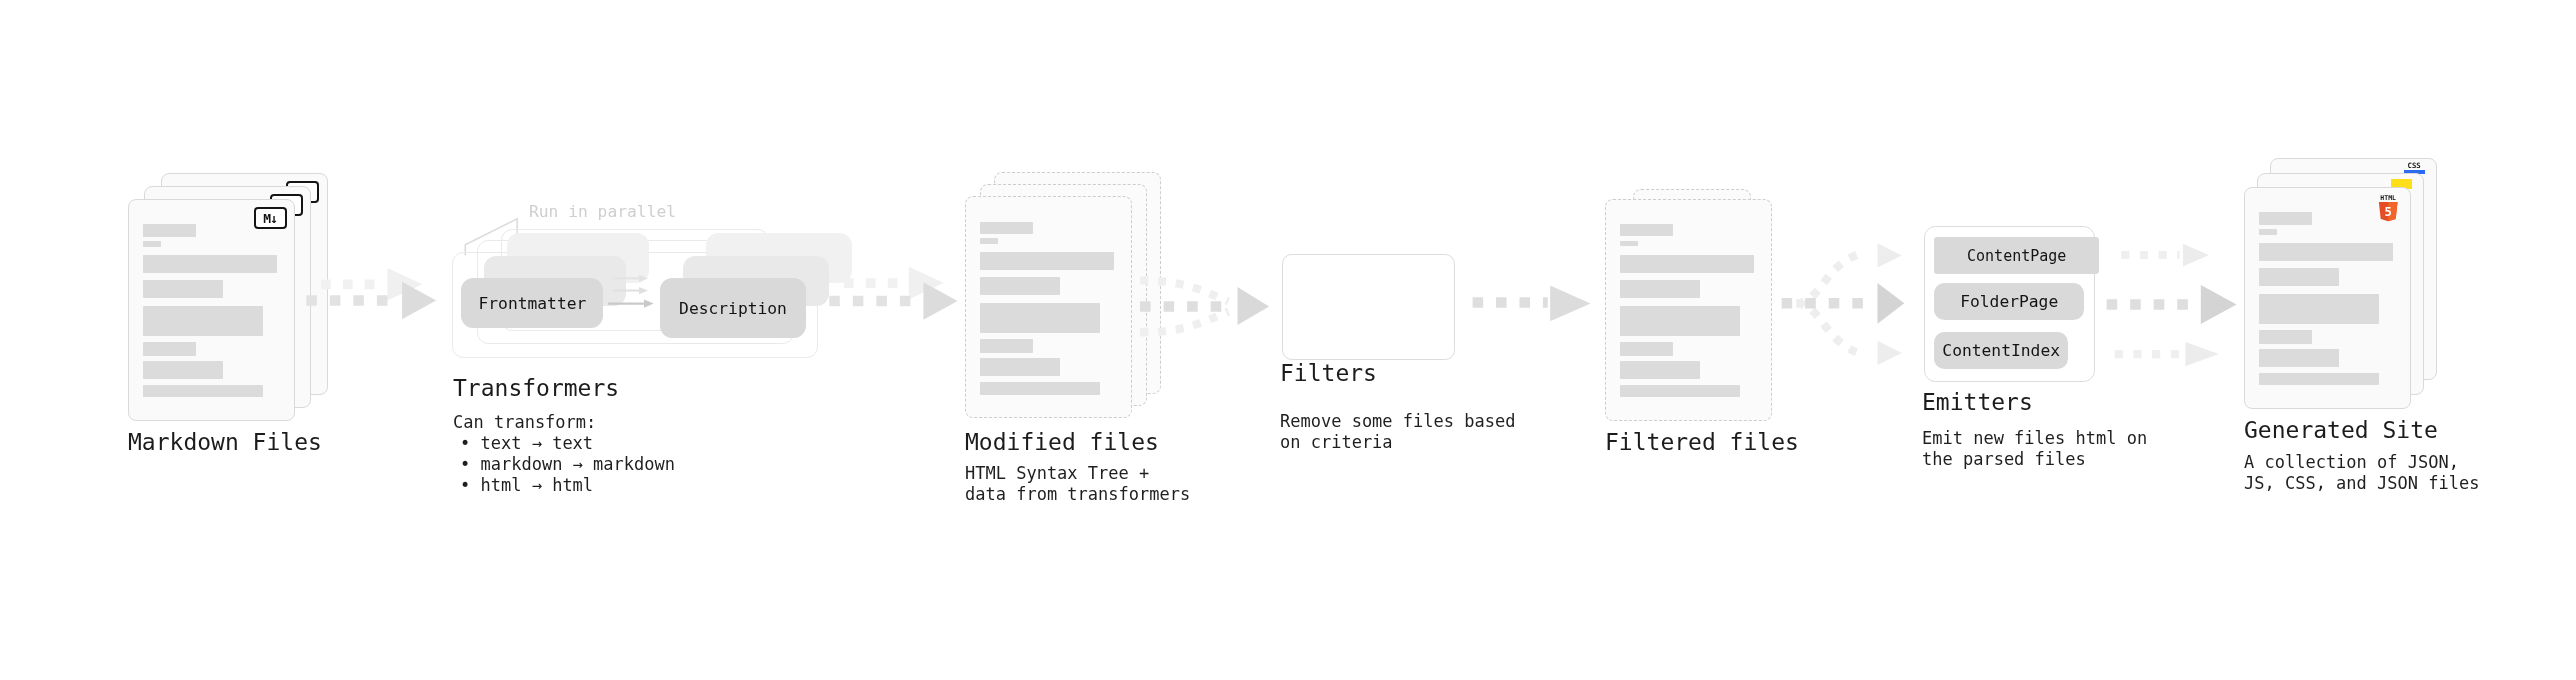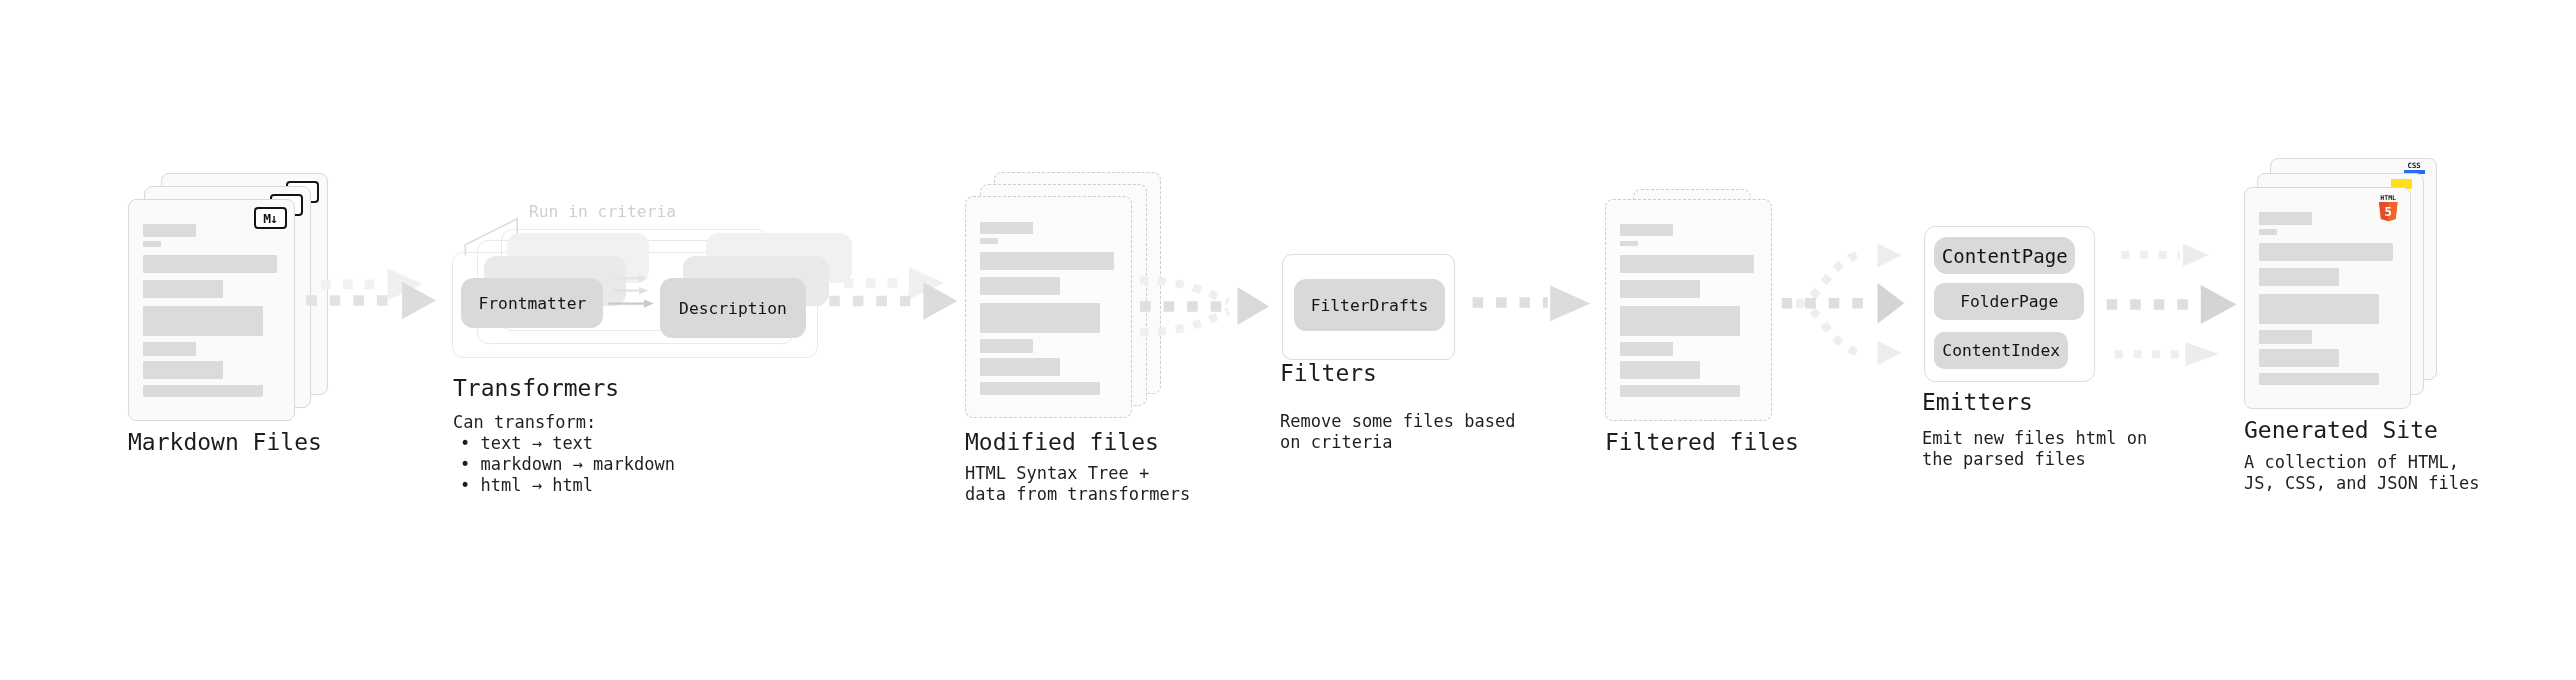--- a/index.html
+++ b/index.html
@@ -74,21 +74,21 @@
     <line x1="22" y1="25" x2="100" y2="25" stroke="#f1f1f1" stroke-width="12" stroke-dasharray="12 15"></line>
     <polygon points="104,5 104,45 147,25" fill="#f0f0f0"></polygon>
     <line x1="4" y1="45" x2="118" y2="45" stroke="#e2e2e2" stroke-width="13" stroke-dasharray="13 16"></line>
     <polygon points="122,22 122,68 164,45" fill="#dcdcdc"></polygon>
   </svg>
 
   <div class="abs" style="left:450px;top:202px;width:382px;height:171px">
     <svg class="abs" style="left:8.1px;top:6.5px" width="73" height="57" viewBox="0 0 90 70">
       <polyline points="9,57 9,44 73,12 73,62" fill="none" stroke="#dcdcdc" stroke-width="2"></polyline>
     </svg>
-    <div class="annotation" style="left:79px;top:0">Run in criteria</div>
+    <div class="annotation" style="left:79px;top:0">Run in parallel</div>
 
     <div class="obox" style="left:51px;top:27px;width:268px;height:102px"></div>
     <div class="obox" style="left:27px;top:38px;width:317px;height:104px"></div>
     <div class="obox" style="left:2.4px;top:50px;width:366px;height:106px"></div>
 
     <div class="pill ghost2" style="left:57px;top:31px;width:142px;height:50px"></div>
     <div class="pill ghost1" style="left:34px;top:54px;width:142px;height:50px"></div>
     <div class="pill ghost2" style="left:256px;top:31px;width:146px;height:50px"></div>
     <div class="pill ghost1" style="left:233px;top:54px;width:146px;height:50px"></div>
 
@@ -147,23 +147,20 @@
 
   <svg class="abs" style="left:1136px;top:268px" width="138" height="98" viewBox="0 0 170 120">
     <path d="M5,15 C55,15 78,25 114,41" fill="none" stroke="#efefef" stroke-width="10" stroke-dasharray="10 12"></path>
     <path d="M5,79 C55,79 78,69 114,53" fill="none" stroke="#efefef" stroke-width="10" stroke-dasharray="10 12"></path>
     <line x1="5" y1="47" x2="112" y2="47" stroke="#dedede" stroke-width="13" stroke-dasharray="13 16"></line>
     <polygon points="125,23 125,70 164,47" fill="#d9d9d9"></polygon>
   </svg>
 
   <div class="abs" style="left:1280px;top:248px;width:179px;height:118px">
     <div class="obox strong" style="left:1.6px;top:5.7px;width:173px;height:106px"></div>
-    <div class="pill" style="left:14px;top:31px;width:151px;height:52px">
-      <span>FilterDrafts</span>
-    </div>
   </div>
   <div class="title" style="left:1280px;top:360px">Filters</div>
   <div class="desc" style="left:1280px;top:411px">
     <div>Remove some files based</div>
     <div>on criteria</div>
   </div>
 
   <svg class="abs" style="left:1469px;top:284px" width="126" height="42" viewBox="0 0 155 52">
     <line x1="4" y1="23" x2="97" y2="23" stroke="#dedede" stroke-width="13" stroke-dasharray="13 16"></line>
     <polygon points="100,2 100,46 150,24" fill="#dcdcdc"></polygon>
@@ -190,21 +187,21 @@
     <path d="M20,78 C50,78 55,28 102,16" fill="none" stroke="#eeeeee" stroke-width="10" stroke-dasharray="10 12"></path>
     <polygon points="120,4 120,34 150,19" fill="#ededed"></polygon>
     <path d="M20,78 C50,78 55,128 102,141" fill="none" stroke="#eeeeee" stroke-width="10" stroke-dasharray="10 12"></path>
     <polygon points="120,124 120,154 150,139" fill="#ededed"></polygon>
     <line x1="2" y1="78" x2="112" y2="78" stroke="#dedede" stroke-width="13" stroke-dasharray="13 16"></line>
     <polygon points="120,53 120,103 153,78" fill="#d4d4d4"></polygon>
   </svg>
 
   <div class="abs" style="left:1922px;top:226px;width:179px;height:163px">
     <div class="obox strong" style="left:1.6px;top:0;width:171px;height:156px;border-radius:11.4px"></div>
-    <div class="pill" style="left:12.2px;top:11.4px;width:141px;height:37px;border-radius:13px;font-size:19px">
+    <div class="pill" style="left:12.2px;top:11.4px;width:165px;height:37px;border-radius:3px;font-size:15px">
       <span>ContentPage</span>
     </div>
     <div class="pill" style="left:12.2px;top:57px;width:150px;height:37px;border-radius:10.6px">
       <span>FolderPage</span>
     </div>
     <div class="pill" style="left:12.2px;top:106px;width:134px;height:37px;border-radius:10.6px">
       <span>ContentIndex</span>
     </div>
   </div>
   <div class="title" style="left:1922px;top:389px">Emitters</div>
@@ -246,18 +243,18 @@
       <svg class="abs" style="top:4.9px;right:9.8px" width="24.4" height="31" viewBox="0 0 30 38">
         <text x="15" y="8" text-anchor="middle" font-size="8" font-weight="bold" fill="#141414">HTML</text>
         <path d="M3.5,11 L5.8,32 L15,34.8 L24.2,32 L26.5,11 Z" fill="var(--html5-orange)"></path>
         <path d="M15,11 L26.5,11 L24.2,32 L15,34.8 Z" fill="var(--html5-orange-light)"></path>
         <text x="15" y="28.5" text-anchor="middle" font-size="15" font-weight="bold" fill="#ffffff">5</text>
       </svg>
     </div>
   </div>
   <div class="title" style="left:2244px;top:417px">Generated Site</div>
   <div class="desc" style="left:2244px;top:452px">
-    <div>A collection of HTML,</div>
+    <div>A collection of JSON,</div>
     <div>JS, CSS, and JSON files</div>
   </div>
 
 </div>
 
 
 </body></html>

